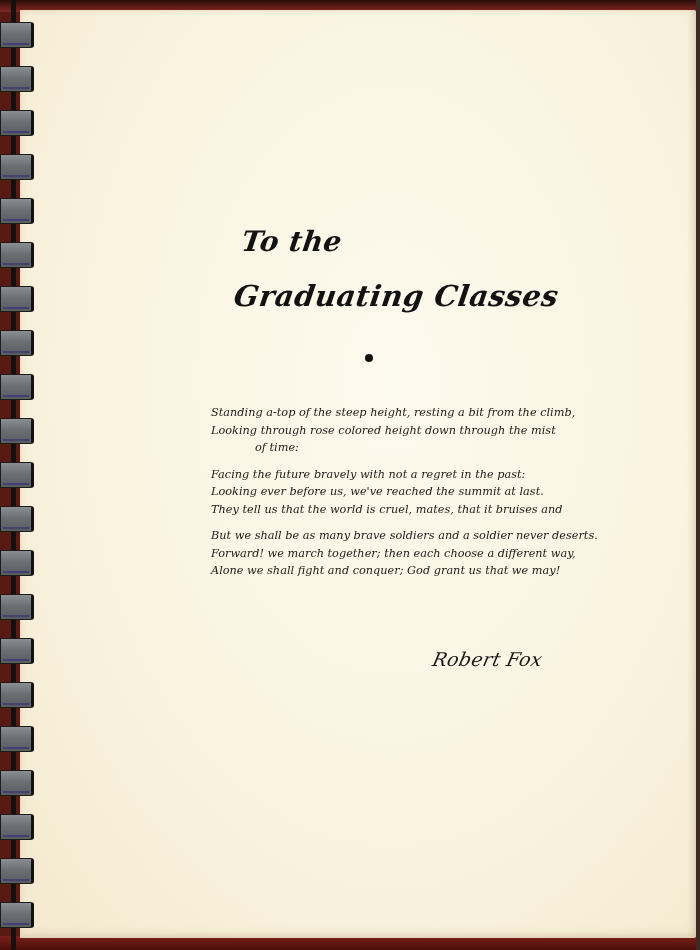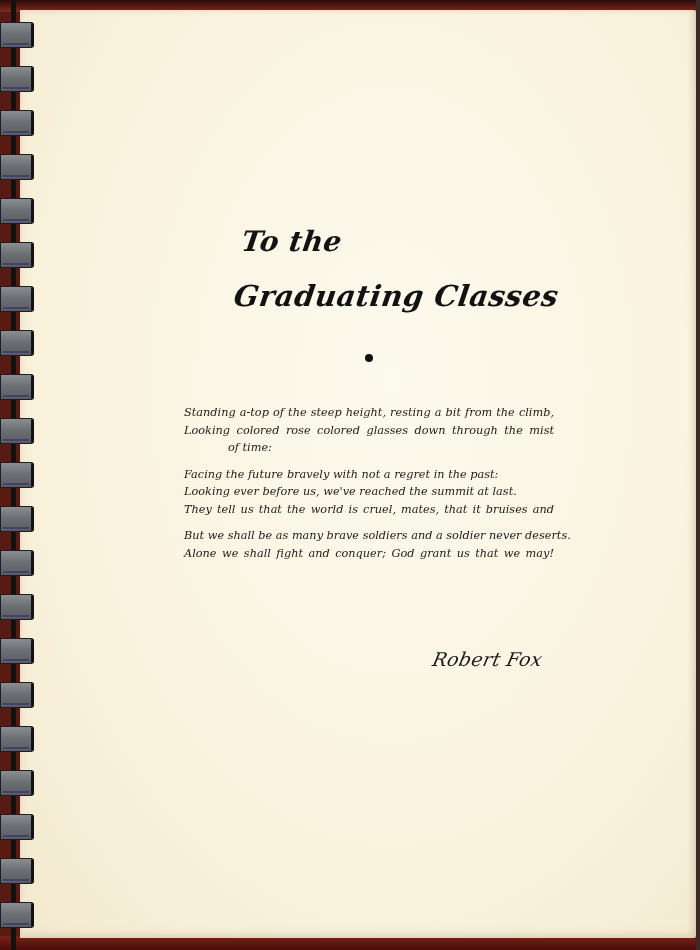--- a/index.html
+++ b/index.html
@@ -113,20 +113,21 @@
     }
     .stanza {
       margin: 0 0 9px 0;
     }
     .poem-line {
       display: block;
       line-height: 17.5px;
       text-align: justify;
       text-align-last: justify;
       white-space: nowrap;
+      margin-left: 27px;
     }
     .poem-line.short {
       text-align-last: left;
     }
     .poem-line.indent {
       padding-left: 44px;
       text-align-last: left;
       font-style: italic;
     }
     .signature {
@@ -180,27 +181,28 @@
 <div class="title">
   <span class="title-line">To the</span>
   <span class="title-line second">Graduating Classes</span>
 </div>
 
 <div class="ornament-dot"></div>
 
 <div class="poem">
   <div class="stanza">
     <span class="poem-line">Standing a-top of the steep height, resting a bit from the climb,</span>
-    <span class="poem-line">Looking colored rose colored glasses down through the mist</span>
+    <span class="poem-line">Looking through rose colored height down through the mist</span>
     <span class="poem-line indent">of time:</span>
   </div>
   <div class="stanza">
     <span class="poem-line short">Facing the future bravely with not a regret in the past:</span>
     <span class="poem-line short">Looking ever before us, we've reached the summit at last.</span>
     <span class="poem-line">They tell us that the world is cruel, mates, that it bruises and</span>
   </div>
   <div class="stanza">
     <span class="poem-line">But we shall be as many brave soldiers and a soldier never deserts.</span>
+    <span class="poem-line">Forward! we march together; then each choose a different way,</span>
     <span class="poem-line">Alone we shall fight and conquer; God grant us that we may!</span>
   </div>
 </div>
 
 <div class="signature">Robert Fox</div>
 
 </body></html>

